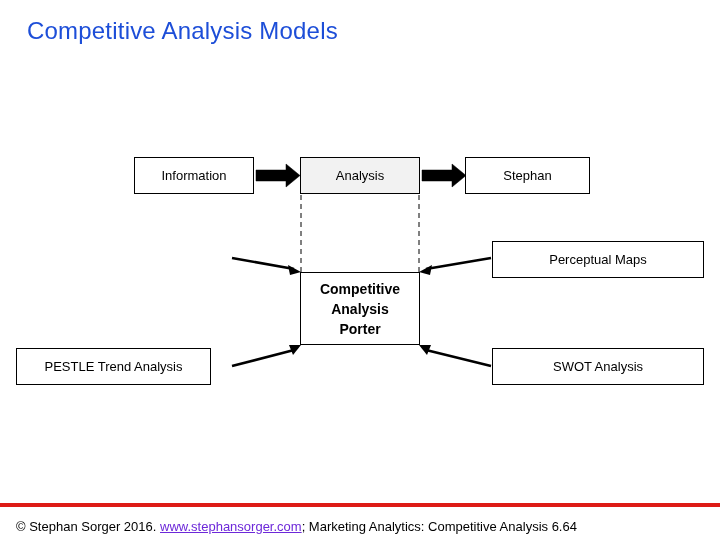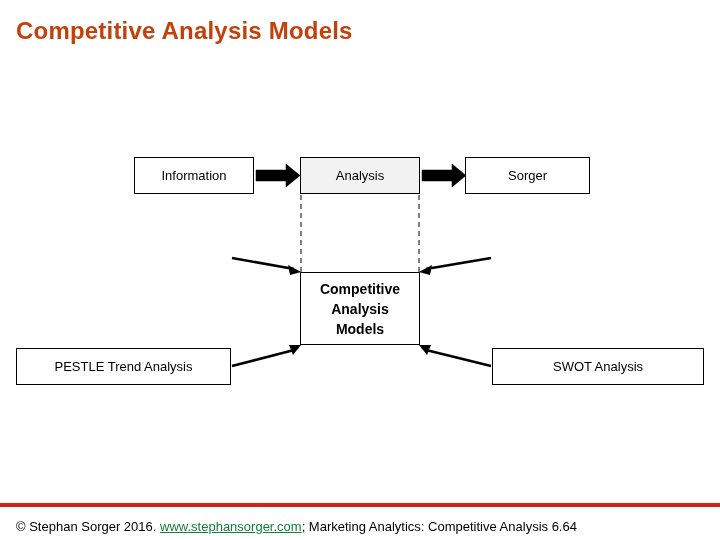--- a/index.html
+++ b/index.html
@@ -18,28 +18,28 @@
   #slide {
     position: absolute;
     left: 0; top: 0;
     width: 720px;
     height: 540px;
   }
 
   
   #page-title {
     position: absolute;
-    left: 16px;
+    left: 27px;
     top: 17px;
     width: 688px;
     font-size: 24px;
-    font-weight: bold;
+    font-weight: normal;
     line-height: 28px;
     letter-spacing: 0.2px;
-    color: #c2410c;
+    color: #1d4ed8;
     white-space: nowrap;
   }
 
   
   #diagram-svg {
     position: absolute;
     left: 0;
     top: 0;
     width: 720px;
     height: 500px;
@@ -66,21 +66,21 @@
     line-height: 20px;
   }
   .node.shaded { background: #f2f2f2; }
 
   #node-information { left: 134px; top: 157px; width: 120px; height: 37px; }
   #node-analysis    { left: 300px; top: 157px; width: 120px; height: 37px; }
   #node-action      { left: 465px; top: 157px; width: 125px; height: 37px; }
 
   #node-porter      { left: 16px;  top: 241px; width: 215px; height: 37px; }
   #node-perceptual  { left: 492px; top: 241px; width: 212px; height: 37px; }
-  #node-pestle      { left: 16px;  top: 348px; width: 215px; height: 37px; }
+  #node-pestle      { left: 16px;  top: 348px; width: 195px; height: 37px; }
   #node-swot        { left: 492px; top: 348px; width: 212px; height: 37px; justify-content: center; }
 
   #node-center      { left: 300px; top: 272px; width: 120px; height: 73px; }
 
   .node-label { display: block; width: 100%; }
 
   
   #footer-rule {
     position: absolute;
     left: 0;
@@ -93,21 +93,21 @@
     position: absolute;
     left: 16px;
     top: 518px;
     width: 700px;
     font-size: 13px;
     line-height: 17px;
     color: #000000;
     white-space: nowrap;
   }
   #footer-link {
-    color: #15803d;
+    color: #6d28d9;
     text-decoration: underline;
   }
 </style>
 </head>
 <body>
 
 <div id="slide">
 
   <div id="page-title">Competitive Analysis Models</div>
 
@@ -149,37 +149,40 @@
 
   <div class="node flow-node" id="node-information">
     <span class="node-label">Information</span>
   </div>
 
   <div class="node flow-node shaded" id="node-analysis">
     <span class="node-label">Analysis</span>
   </div>
 
   <div class="node flow-node" id="node-action">
-    <span class="node-label">Sorger</span>
+    <span class="node-label">Stephan</span>
   </div>
 
 
+  <div class="node" id="node-perceptual">
+    <span class="node-label">Perceptual Maps</span>
+  </div>
 
   <div class="node" id="node-pestle">
     <span class="node-label">PESTLE Trend Analysis</span>
   </div>
 
   <div class="node" id="node-swot">
     <span class="node-label">SWOT Analysis</span>
   </div>
 
   <div class="node center-node" id="node-center">
     <span>
       <span class="node-label">Competitive</span>
       <span class="node-label">Analysis</span>
-      <span class="node-label">Models</span>
+      <span class="node-label">Porter</span>
     </span>
   </div>
 
   <div id="footer-rule"></div>
   <div id="footer-text"><span>© Stephan Sorger 2016. </span><a id="footer-link" href="#">www.stephansorger.com</a><span>; Marketing Analytics: Competitive Analysis 6.64</span></div>
 
 </div>
 
 </body></html>

